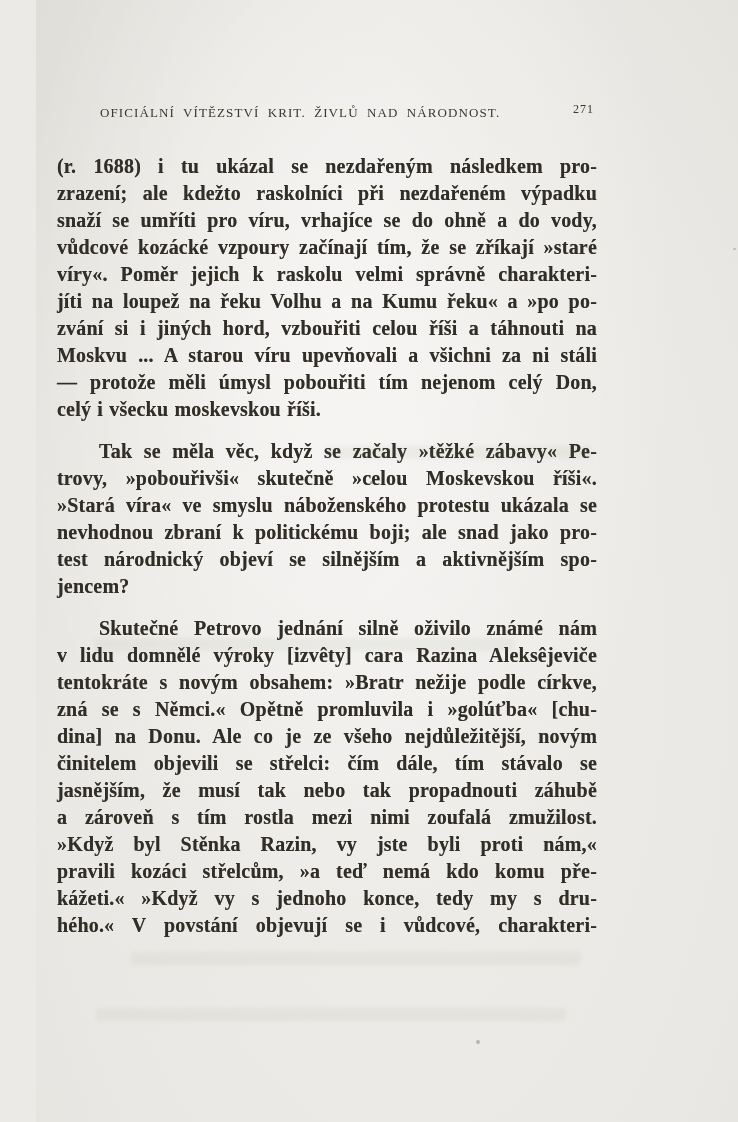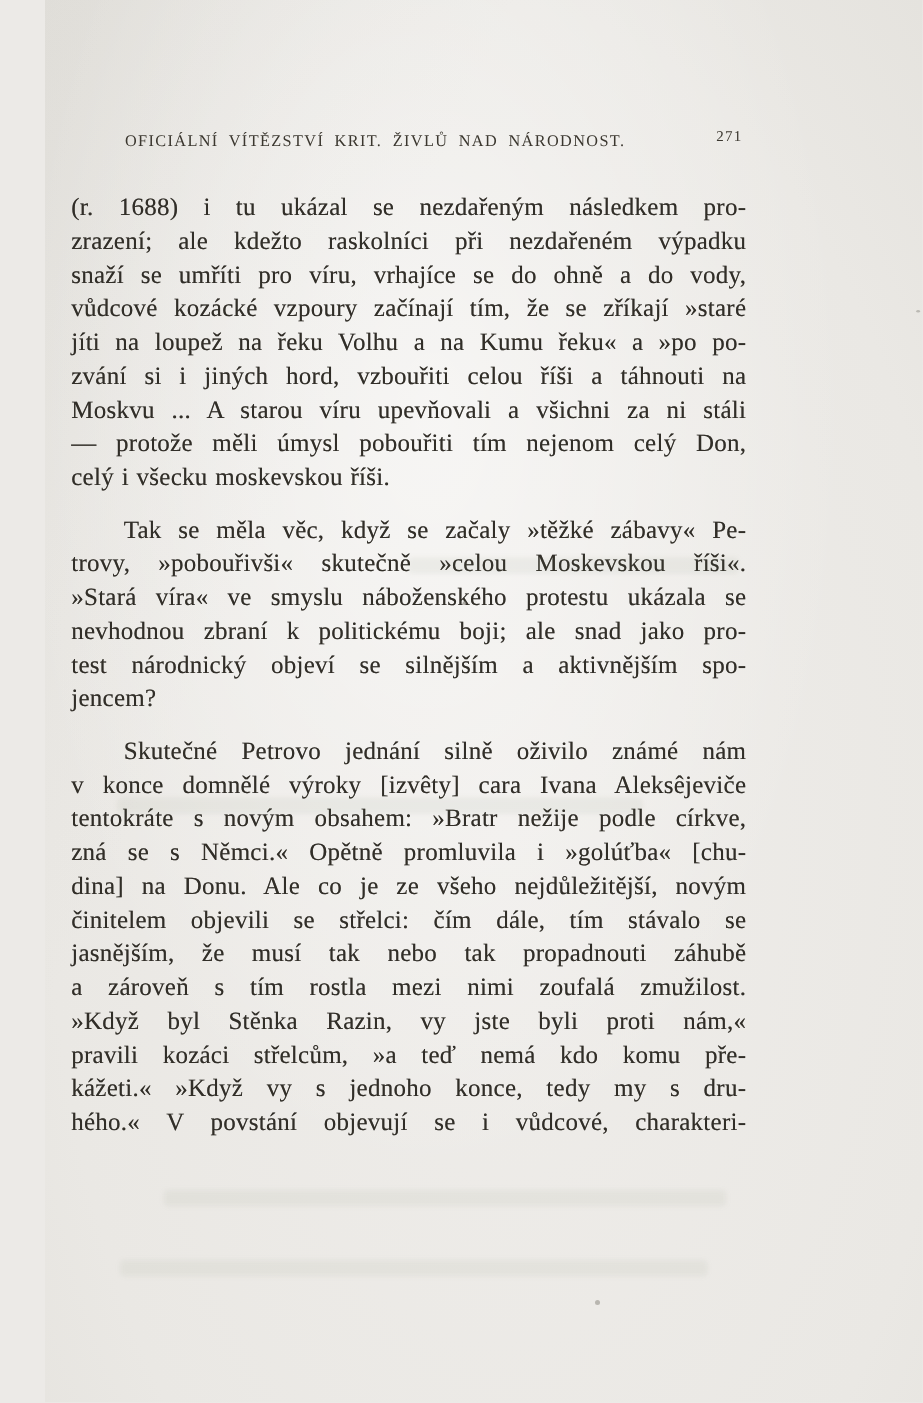--- a/index.html
+++ b/index.html
@@ -40,20 +40,21 @@
     text-shadow: 0 0 0.5px rgba(49,46,40,0.55);
   }
   .paragraph { margin: 0 0 15px 0; }
   .line {
     height: 27px; line-height: 27px;
     white-space: nowrap;
     text-align: justify;
     text-align-last: justify;
     word-spacing: 1px;
     letter-spacing: 0.2px;
+    font-weight: bold;
   }
   .line.indent { padding-left: 42px; }
   .line.no-stretch { text-align-last: left; }
   
   .scan-edge {
     position: absolute; right: 0; top: 125px; bottom: 0; width: 4px;
     background: linear-gradient(to bottom, rgba(110,106,98,0.12) 0%, rgba(70,66,60,0.55) 30%, rgba(38,36,32,0.85) 70%, rgba(28,26,23,0.92) 100%);
   }
   .scan-edge-soft {
     position: absolute; right: 4px; top: 170px; bottom: 0; width: 4px;
@@ -86,37 +87,38 @@
     <span class="header-title">OFICIÁLNÍ VÍTĚZSTVÍ KRIT. ŽIVLŮ NAD NÁRODNOST.</span>
     <span class="page-number">271</span>
   </div>
 
   <div class="body-text">
       <div class="paragraph">
         <div class="line">(r. 1688) i tu ukázal se nezdařeným následkem pro-</div>
         <div class="line">zrazení; ale kdežto raskolníci při nezdařeném výpadku</div>
         <div class="line">snaží se umříti pro víru, vrhajíce se do ohně a do vody,</div>
         <div class="line">vůdcové kozácké vzpoury začínají tím, že se zříkají »staré</div>
+        <div class="line">víry«. Poměr jejich k raskolu velmi správně charakteri-</div>
         <div class="line">jíti na loupež na řeku Volhu a na Kumu řeku« a »po po-</div>
         <div class="line">zvání si i jiných hord, vzbouřiti celou říši a táhnouti na</div>
         <div class="line">Moskvu ... A starou víru upevňovali a všichni za ni stáli</div>
         <div class="line">— protože měli úmysl pobouřiti tím nejenom celý Don,</div>
         <div class="line no-stretch">celý i všecku moskevskou říši.</div>
       </div>
       <div class="paragraph">
         <div class="line indent">Tak se měla věc, když se začaly »těžké zábavy« Pe-</div>
         <div class="line">trovy, »pobouřivši« skutečně »celou Moskevskou říši«.</div>
         <div class="line">»Stará víra« ve smyslu náboženského protestu ukázala se</div>
         <div class="line">nevhodnou zbraní k politickému boji; ale snad jako pro-</div>
         <div class="line">test národnický objeví se silnějším a aktivnějším spo-</div>
         <div class="line no-stretch">jencem?</div>
       </div>
       <div class="paragraph">
         <div class="line indent">Skutečné Petrovo jednání silně oživilo známé nám</div>
-        <div class="line">v konce domnělé výroky [izvêty] cara Ivana Aleksêjeviče</div>
+        <div class="line">v lidu domnělé výroky [izvêty] cara Razina Aleksêjeviče</div>
         <div class="line">tentokráte s novým obsahem: »Bratr nežije podle církve,</div>
         <div class="line">zná se s Němci.« Opětně promluvila i »golúťba« [chu-</div>
         <div class="line">dina] na Donu. Ale co je ze všeho nejdůležitější, novým</div>
         <div class="line">činitelem objevili se střelci: čím dále, tím stávalo se</div>
         <div class="line">jasnějším, že musí tak nebo tak propadnouti záhubě</div>
         <div class="line">a zároveň s tím rostla mezi nimi zoufalá zmužilost.</div>
         <div class="line">»Když byl Stěnka Razin, vy jste byli proti nám,«</div>
         <div class="line">pravili kozáci střelcům, »a teď nemá kdo komu pře-</div>
         <div class="line">kážeti.« »Když vy s jednoho konce, tedy my s dru-</div>
         <div class="line">hého.« V povstání objevují se i vůdcové, charakteri-</div>

